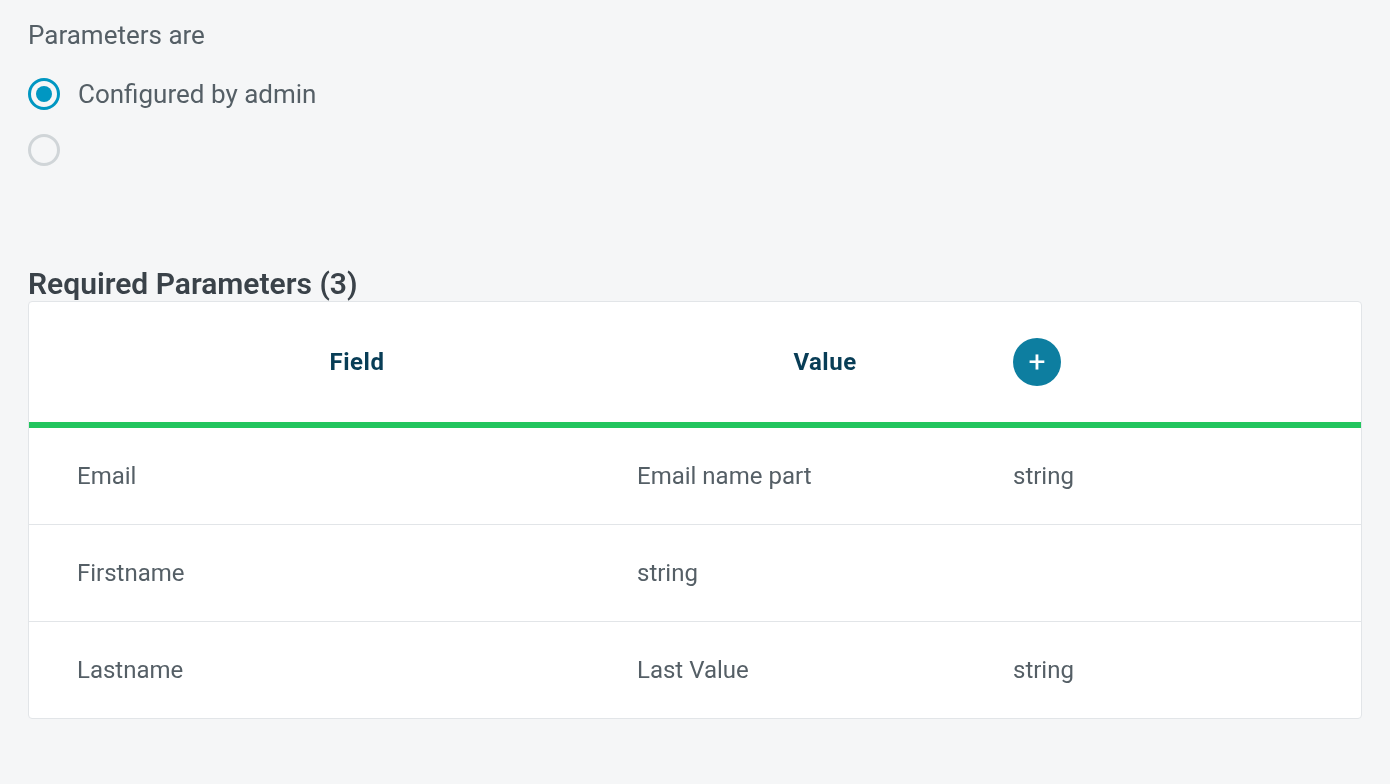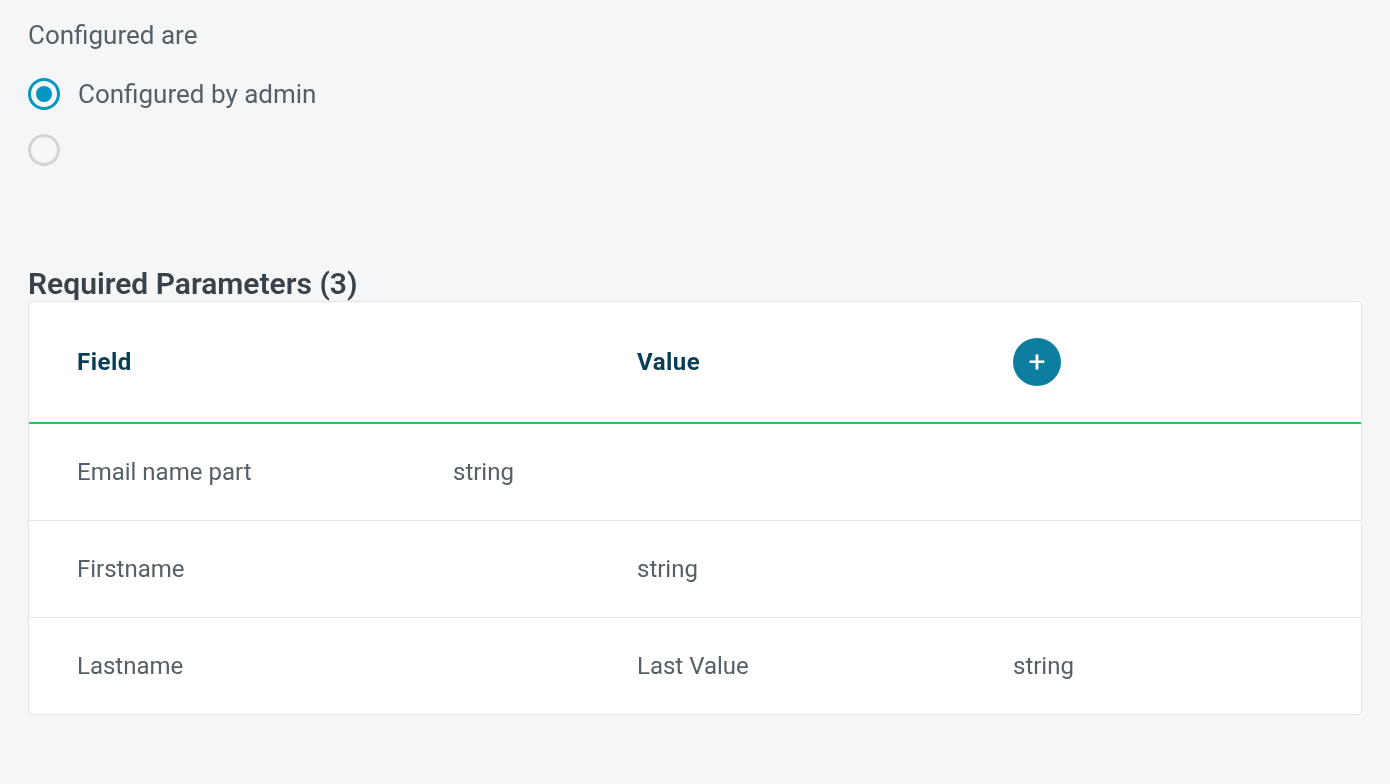--- a/index.html
+++ b/index.html
@@ -61,21 +61,22 @@
     .params-table {
       background: #fff;
       border: 1px solid #e2e5e8;
       border-radius: 4px;
       width: 100%;
     }
     .table-header {
       display: flex;
       align-items: center;
       padding: 36px 48px;
-      border-bottom: 2px solid #22c55e;
+      border-bottom: 6px solid #22c55e;
+      text-align: center;
     }
     .th {
       font-size: 24px;
       font-weight: 700;
       color: #083d56;
       letter-spacing: 0.5px;
     }
     .col-field { flex: 0 0 560px; }
     .col-value { flex: 0 0 376px; }
     .col-type  { flex: 1; }
@@ -108,21 +109,21 @@
       border-bottom: none;
     }
     .td {
       font-size: 24px;
       color: #555f66;
     }
   </style>
 </head>
 <body>
 
-<div class="credentials-label">Configured are</div>
+<div class="credentials-label">Parameters are</div>
 
 <div class="radio-group">
   <div class="radio-option">
     <span class="radio-circle selected">
       <span class="radio-dot"></span>
     </span>
     <span class="radio-label">Configured by admin</span>
   </div>
   <div class="radio-option">
     <span class="radio-circle"></span>
@@ -136,20 +137,21 @@
     <div class="th col-field">Field</div>
     <div class="th col-value">Value</div>
     <div class="col-action">
       <div class="add-button">
         <span>+</span>
       </div>
     </div>
   </div>
   <div class="table-body">
     <div class="tr">
+      <div class="td col-field">Email</div>
       <div class="td col-value">Email name part</div>
       <div class="td col-type">string</div>
       <div class="col-action"></div>
     </div>
     <div class="tr">
       <div class="td col-field">Firstname</div>
       <div class="td col-type">string</div>
       <div class="col-action"></div>
     </div>
     <div class="tr">

